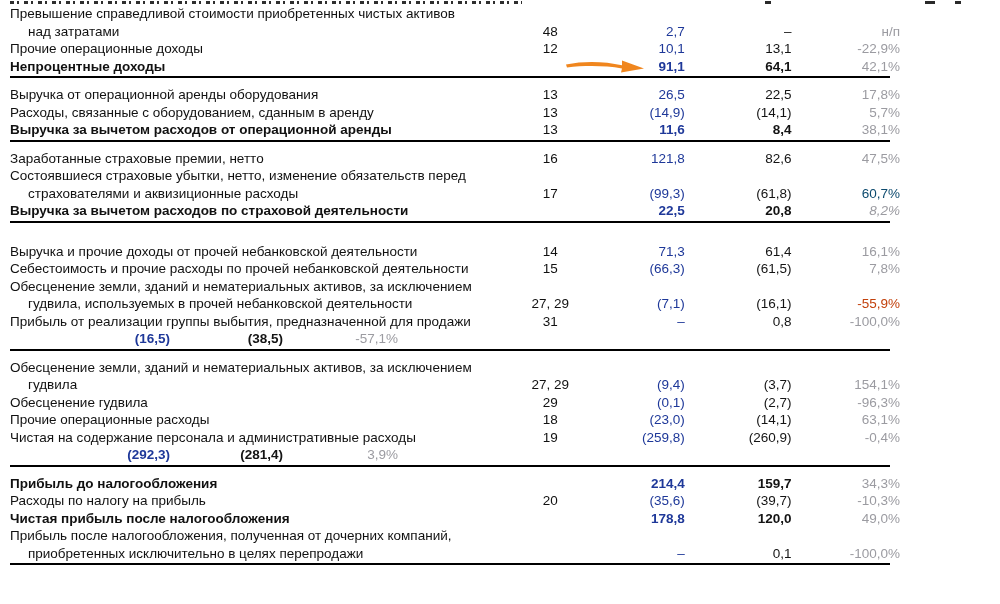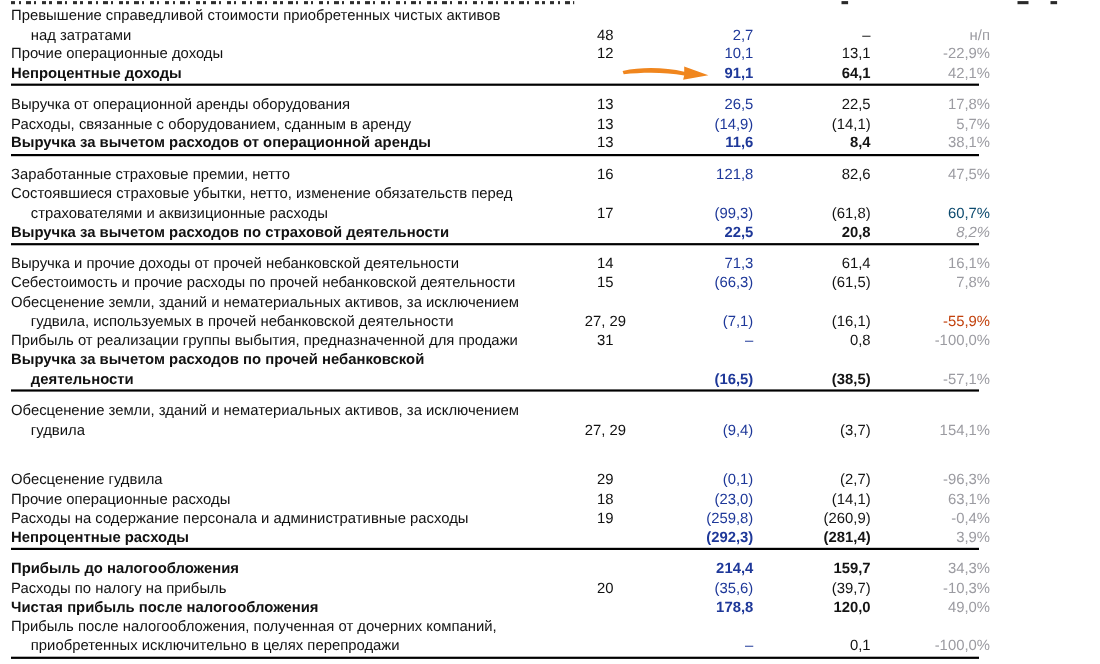--- a/index.html
+++ b/index.html
@@ -153,21 +153,21 @@
           <div class="cell pct" style="color: rgb(155, 155, 161); font-style: italic;">8,2%</div>
         </div>
       </div>
       <div class="rule" style="border-top-color: rgb(0, 0, 0);"></div>
       <div class="section">
         <div class="row">
           <div class="cell desc">
             <span class="line">Выручка и прочие доходы от прочей небанковской деятельности</span>
           </div>
           <div class="cell note">14</div>
-          <div class="cell v1" style="color: rgb(30, 56, 153);">71,3</div>
+          <div class="cell v1" style="color: rgb(30, 56, 153); margin-top: 12px;">71,3</div>
           <div class="cell v2" style="color: rgb(20, 20, 20);">61,4</div>
           <div class="cell pct" style="color: rgb(155, 155, 161);">16,1%</div>
         </div>
         <div class="row">
           <div class="cell desc">
             <span class="line">Себестоимость и прочие расходы по прочей небанковской деятельности</span>
           </div>
           <div class="cell note">15</div>
           <div class="cell v1" style="color: rgb(30, 56, 153);">(66,3)</div>
           <div class="cell v2" style="color: rgb(20, 20, 20);">(61,5)</div>
@@ -186,24 +186,20 @@
         <div class="row">
           <div class="cell desc">
             <span class="line">Прибыль от реализации группы выбытия, предназначенной для продажи</span>
           </div>
           <div class="cell note">31</div>
           <div class="cell v1" style="color: rgb(30, 56, 153);">–</div>
           <div class="cell v2" style="color: rgb(20, 20, 20);">0,8</div>
           <div class="cell pct" style="color: rgb(155, 155, 161);">-100,0%</div>
         </div>
         <div class="row bold">
-          <div class="cell desc">
-            <span class="line">Выручка за вычетом расходов по прочей небанковской</span>
-            <span class="line indent">деятельности</span>
-          </div>
           <div class="cell note"></div>
           <div class="cell v1" style="color: rgb(30, 56, 153);">(16,5)</div>
           <div class="cell v2" style="color: rgb(20, 20, 20);">(38,5)</div>
           <div class="cell pct" style="color: rgb(155, 155, 161);">-57,1%</div>
         </div>
       </div>
       <div class="rule" style="border-top-color: rgb(0, 0, 0);"></div>
       <div class="section">
         <div class="row">
           <div class="cell desc">
@@ -215,44 +211,41 @@
           <div class="cell v2" style="color: rgb(20, 20, 20);">(3,7)</div>
           <div class="cell pct" style="color: rgb(155, 155, 161);">154,1%</div>
         </div>
         <div class="row">
           <div class="cell desc">
             <span class="line">Обесценение гудвила</span>
           </div>
           <div class="cell note">29</div>
           <div class="cell v1" style="color: rgb(30, 56, 153);">(0,1)</div>
           <div class="cell v2" style="color: rgb(20, 20, 20);">(2,7)</div>
-          <div class="cell pct" style="color: rgb(155, 155, 161); margin-top: 28px;">-96,3%</div>
+          <div class="cell pct" style="color: rgb(155, 155, 161);">-96,3%</div>
         </div>
         <div class="row">
           <div class="cell desc">
             <span class="line">Прочие операционные расходы</span>
           </div>
           <div class="cell note">18</div>
           <div class="cell v1" style="color: rgb(30, 56, 153);">(23,0)</div>
           <div class="cell v2" style="color: rgb(20, 20, 20);">(14,1)</div>
           <div class="cell pct" style="color: rgb(155, 155, 161);">63,1%</div>
         </div>
         <div class="row">
           <div class="cell desc">
-            <span class="line">Расходы на содержание персонала и административные расходы</span>
+            <span class="line">Чистая на содержание персонала и административные расходы</span>
           </div>
           <div class="cell note">19</div>
           <div class="cell v1" style="color: rgb(30, 56, 153);">(259,8)</div>
           <div class="cell v2" style="color: rgb(20, 20, 20);">(260,9)</div>
           <div class="cell pct" style="color: rgb(155, 155, 161);">-0,4%</div>
         </div>
         <div class="row bold">
-          <div class="cell desc">
-            <span class="line">Непроцентные расходы</span>
-          </div>
           <div class="cell note"></div>
           <div class="cell v1" style="color: rgb(30, 56, 153);">(292,3)</div>
           <div class="cell v2" style="color: rgb(20, 20, 20);">(281,4)</div>
           <div class="cell pct" style="color: rgb(155, 155, 161);">3,9%</div>
         </div>
       </div>
       <div class="rule" style="border-top-color: rgb(0, 0, 0);"></div>
       <div class="section">
         <div class="row bold">
           <div class="cell desc">

